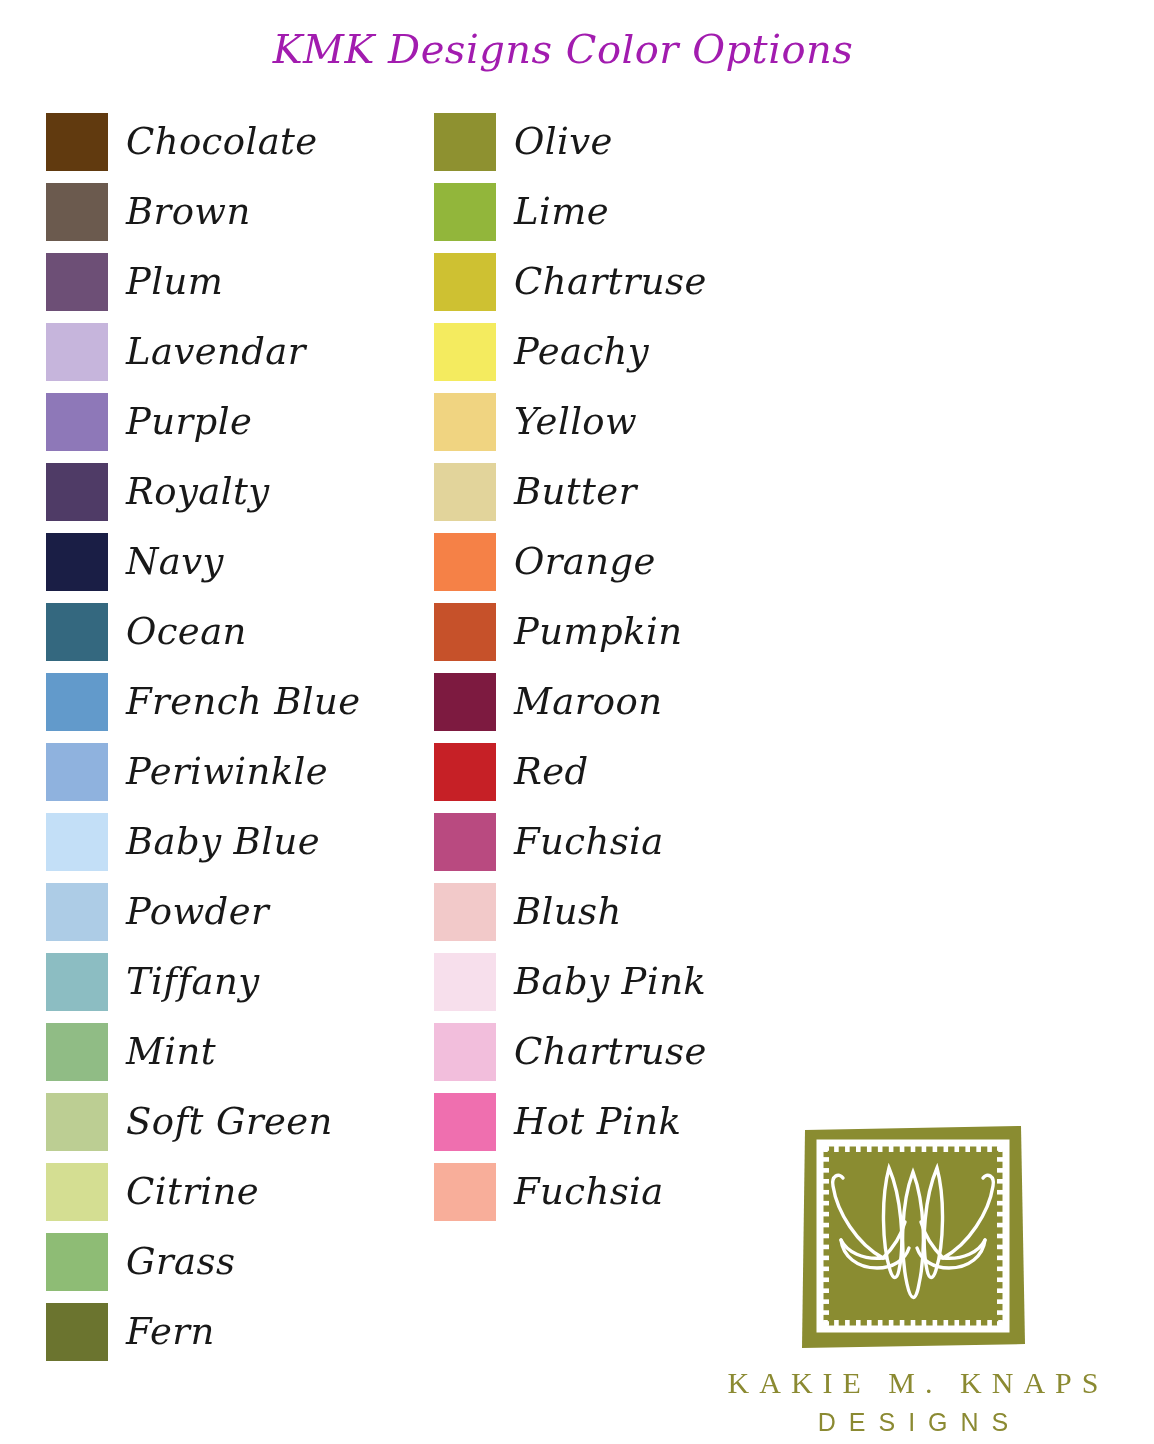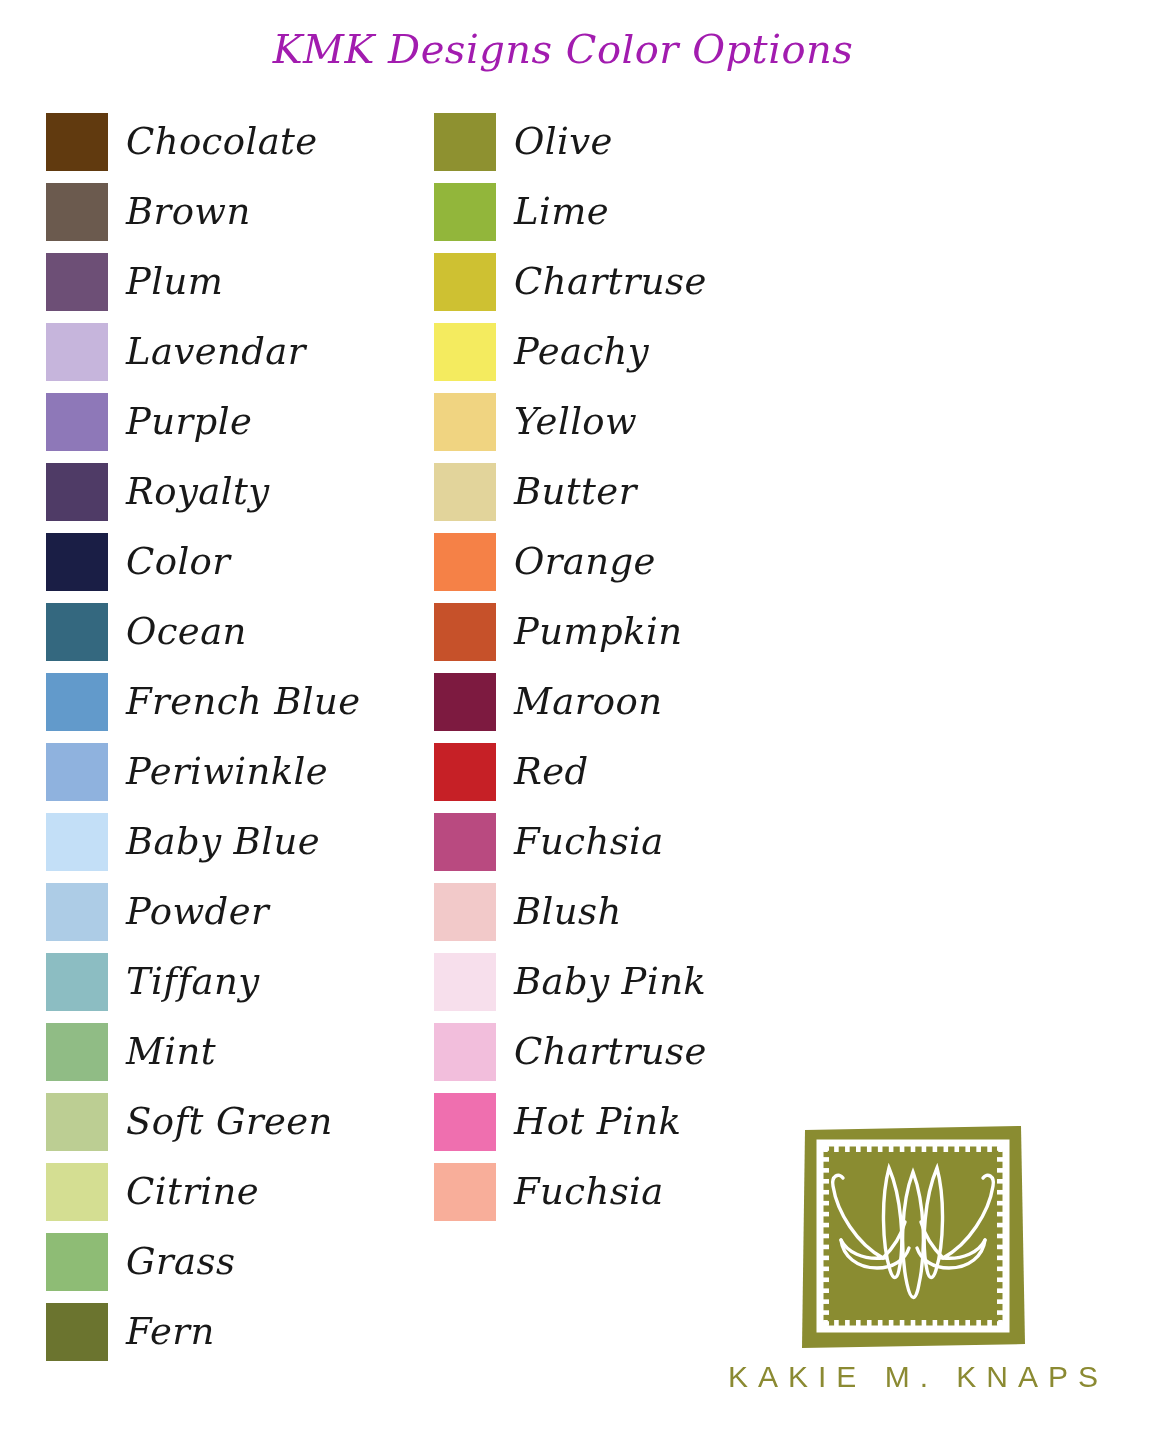--- a/index.html
+++ b/index.html
@@ -78,26 +78,26 @@
   }
   #logo-mark {
     position: relative;
     width: 232px;
     height: 232px;
     margin: 0 auto;
     display: block;
   }
   #logo-wordmark {
     text-align: center;
-    font-family: Liberation Sans, sans-serif;
+    font-family: Liberation Serif, serif;
     font-size: 30px;
     letter-spacing: 10px;
     text-indent: 10px;
     color: #8B8A32;
-    margin-top: 8px;
+    margin-top: 14px;
     white-space: nowrap;
   }
   #logo-subwordmark {
     text-align: center;
     font-family: "Liberation Sans", sans-serif;
     font-size: 25px;
     letter-spacing: 13px;
     text-indent: 13px;
     color: #8B8A32;
     margin-top: 8px;
@@ -129,21 +129,21 @@
     <div class="swatch-row">
       <div class="swatch-chip" title="#8E78B8" style="background: rgb(142, 120, 184);"></div>
       <div class="swatch-label">Purple</div>
     </div>
     <div class="swatch-row">
       <div class="swatch-chip" title="#4F3B66" style="background: rgb(79, 59, 102);"></div>
       <div class="swatch-label">Royalty</div>
     </div>
     <div class="swatch-row">
       <div class="swatch-chip" title="#1A1E45" style="background: rgb(26, 30, 69);"></div>
-      <div class="swatch-label">Color</div>
+      <div class="swatch-label">Navy</div>
     </div>
     <div class="swatch-row">
       <div class="swatch-chip" title="#34687F" style="background: rgb(52, 104, 127);"></div>
       <div class="swatch-label">Ocean</div>
     </div>
     <div class="swatch-row">
       <div class="swatch-chip" title="#629ACB" style="background: rgb(98, 154, 203);"></div>
       <div class="swatch-label">French Blue</div>
     </div>
     <div class="swatch-row">
@@ -350,13 +350,14 @@
                C166,140 182,132 188,120"></path>
       <path d="M188,120 C186,136 172,148 152,148 C136,148 124,140 120,128"></path>
 
       <path d="M86,138 C96,128 104,116 108,102"></path>
       <path d="M146,138 C136,128 128,116 124,102"></path>
     </g>
   </svg>
 
   <div id="logo-wordmark">KAKIE M. KNAPS</div>
 
+  <div id="logo-subwordmark">DESIGNS</div>
 </div>
 
 </body></html>

